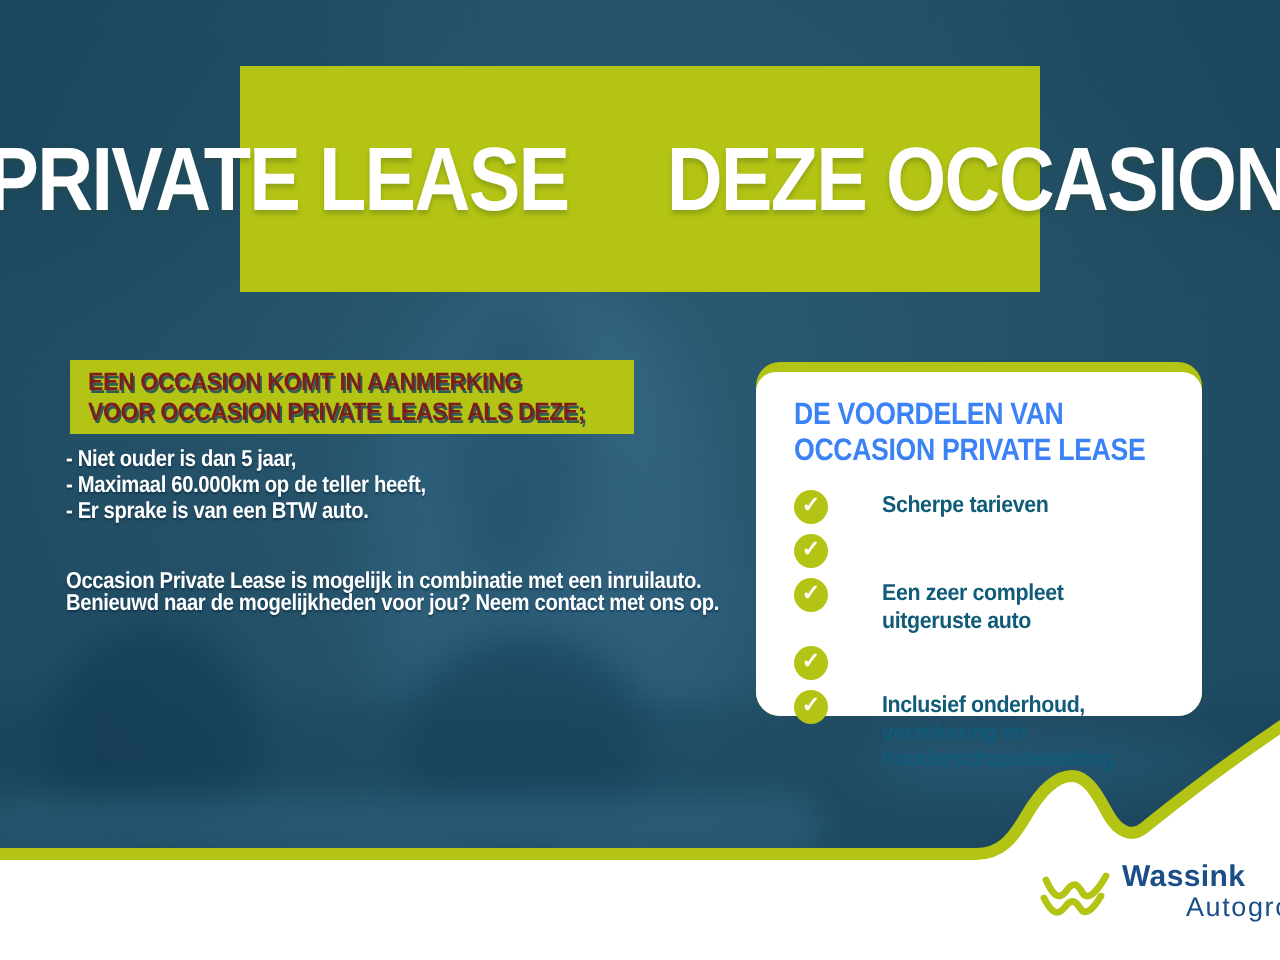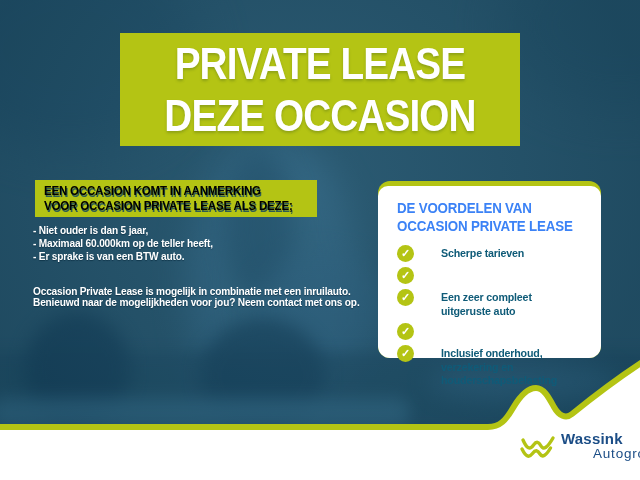--- a/index.html
+++ b/index.html
@@ -22,34 +22,34 @@
   .blob.light-right{left:430px;top:362px;width:190px;height:40px;background:#2a5d7a;filter:blur(12px);opacity:.8;}
   .blob.corner-tl{left:-60px;top:-50px;width:260px;height:200px;background:#1e4d66;filter:blur(24px);opacity:.8;}
   .blob.corner-tr{left:500px;top:-60px;width:240px;height:170px;background:#1f4e66;filter:blur(24px);opacity:.7;}
   .stage::before{
     content:"";position:absolute;inset:0;z-index:2;pointer-events:none;
     background:radial-gradient(circle at 48% 38%, rgba(110,160,185,.10), rgba(8,32,46,.16) 78%);
   }
   
   .hero{
     position:absolute;left:120px;top:33px;width:400px;height:113px;z-index:3;
-    background:#b4c414;display:flex;flex-direction:column;align-items:center;justify-content:center;
+    background:#b4c414;display:flex;flex-direction:row;align-items:center;justify-content:center;
   }
   .hero-line{
     color:#ffffff;font-weight:bold;font-size:45px;line-height:52px;white-space:nowrap;
     text-shadow:0 2px 3px rgba(45,75,25,.28);
   }
   .hero-line>span{display:inline-block;transform:scaleX(.86);transform-origin:center;letter-spacing:-1px;}
   
   .left-header{
     position:absolute;left:35px;top:180px;width:264px;height:29px;z-index:3;
     background:#b4c414;padding:4px 9px 4px 9px;
   }
   .lh-line{
-    color:#000000;font-weight:bold;font-size:12.5px;line-height:14.5px;white-space:nowrap;
+    color:#7f1d1d;font-weight:bold;font-size:12.5px;line-height:14.5px;white-space:nowrap;
     text-shadow:1px 1.5px 0 rgba(23,74,94,.85);
   }
   .lh-line>span{display:inline-block;transform:scaleX(.92);transform-origin:left center;letter-spacing:-.2px;}
   .bullets{position:absolute;left:33px;top:224px;z-index:3;}
   .wline{
     color:#ffffff;font-weight:bold;font-size:11.5px;line-height:12.8px;white-space:nowrap;
     text-shadow:0 1px 1px rgba(0,35,55,.55);
   }
   .wline>span{display:inline-block;transform:scaleX(.88);transform-origin:left center;letter-spacing:-.2px;}
   .note{position:absolute;left:33px;z-index:3;}

